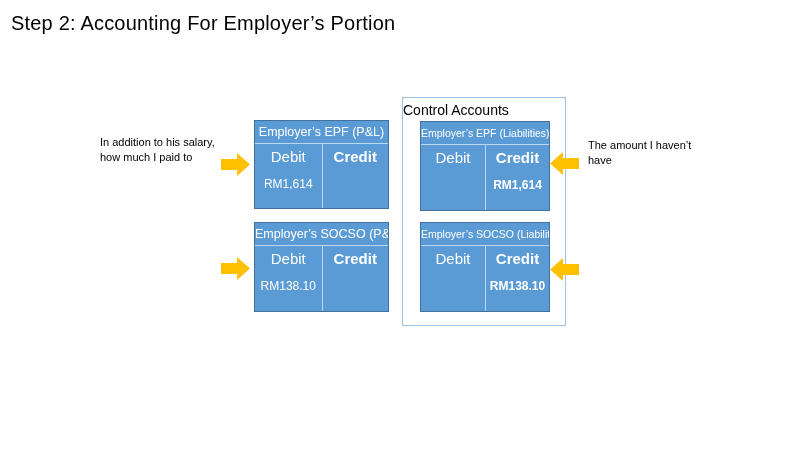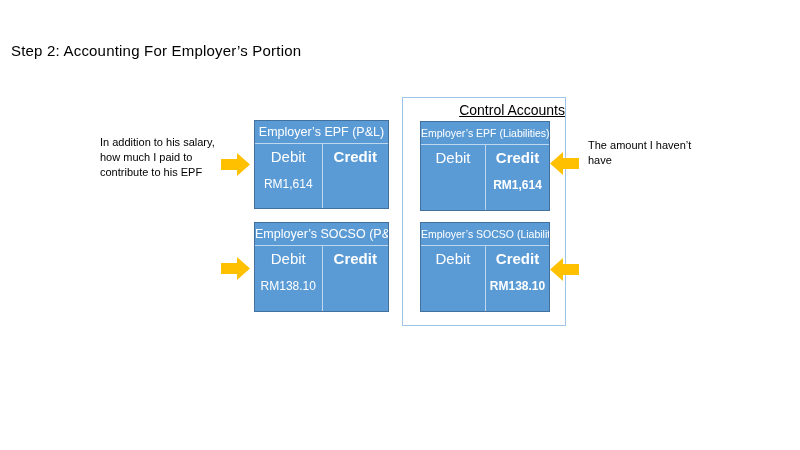--- a/index.html
+++ b/index.html
@@ -5,22 +5,22 @@
   html, body { margin: 0; padding: 0; background: #ffffff; }
   .slide {
     position: relative;
     width: 800px; height: 450px;
     background: var(--background, #ffffff);
     color: var(--text, #000000);
     font-family: "Liberation Sans", sans-serif;
     overflow: hidden;
   }
   .slide-title {
-    position: absolute; left: 11px; top: 42px;
-    font-size: 15px; letter-spacing: 0.2px;
+    position: absolute; left: 11px; top: 12px;
+    font-size: 20px; letter-spacing: 0.2px;
   }
   .note { position: absolute; font-size: 11px; line-height: 15px; }
   .note-left  { left: 100px; top: 135px; width: 142px; }
   .note-right { left: 588px; top: 138px; width: 132px; }
 
   .flow-arrow { position: absolute; width: 30px; height: 25px; color: var(--arrow, #ffc000); }
   .flow-arrow svg { display: block; width: 100%; height: 100%; }
 
   .taccount {
     position: absolute;
@@ -44,40 +44,39 @@
   .tacc-value { font-size: 12px; margin-top: 12px; }
 
   .pos-epf-pl   { left: 254px; top: 120px; width: 135px; height: 89px; }
   .pos-socso-pl { left: 254px; top: 222px; width: 135px; height: 90px; }
 
   .control-box {
     position: absolute; left: 402px; top: 97px; width: 164px; height: 229px;
     border: 1px solid var(--control-border, #9dc3e6);
     background: #ffffff; box-sizing: border-box;
   }
-  .control-title { text-align: right; margin-top: 4px; font-size: 14px; text-decoration: underline; }
+  .control-title { text-align: left; margin-top: 4px; font-size: 14px; }
   .pos-epf-liab   { left: 17px; top: 23px;  width: 130px; height: 90px; }
   .pos-socso-liab { left: 17px; top: 124px; width: 130px; height: 90px; }
 
   .pos-arrow-r1 { left: 221px; top: 152px; }
   .pos-arrow-r2 { left: 221px; top: 256px; }
   .pos-arrow-l1 { left: 549px; top: 151px; }
   .pos-arrow-l2 { left: 549px; top: 257px; }
 </style>
 </head>
 <body>
 
 <div class="slide">
 
   <div class="slide-title">Step 2: Accounting For Employer’s Portion</div>
 
   <div class="note note-left">
     <div>In addition to his salary,</div>
     <div>how much I paid to</div>
-    <div>contribute to his EPF</div>
   </div>
 
   <div class="flow-arrow pos-arrow-r1">
     <svg viewBox="0 0 30 25" aria-hidden="true">
         <polygon points="0,7 16,7 16,1 29,12.5 16,24 16,18 0,18" fill="currentColor"></polygon>
       </svg>
   </div>
   <div class="flow-arrow pos-arrow-r2">
     <svg viewBox="0 0 30 25" aria-hidden="true">
         <polygon points="0,7 16,7 16,1 29,12.5 16,24 16,18 0,18" fill="currentColor"></polygon>

